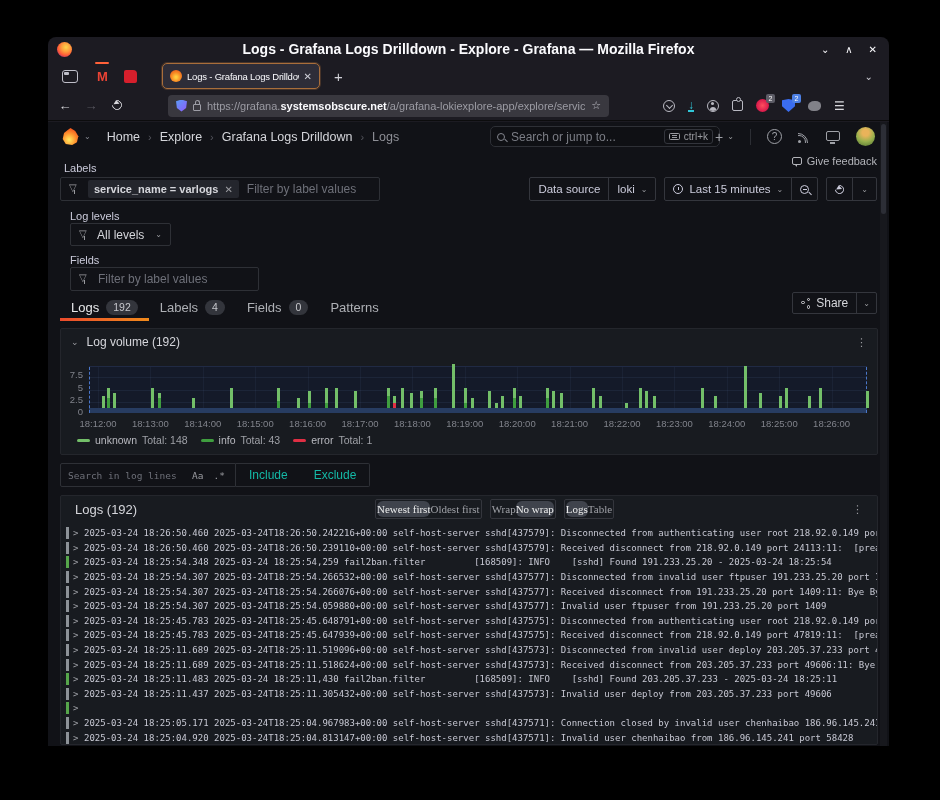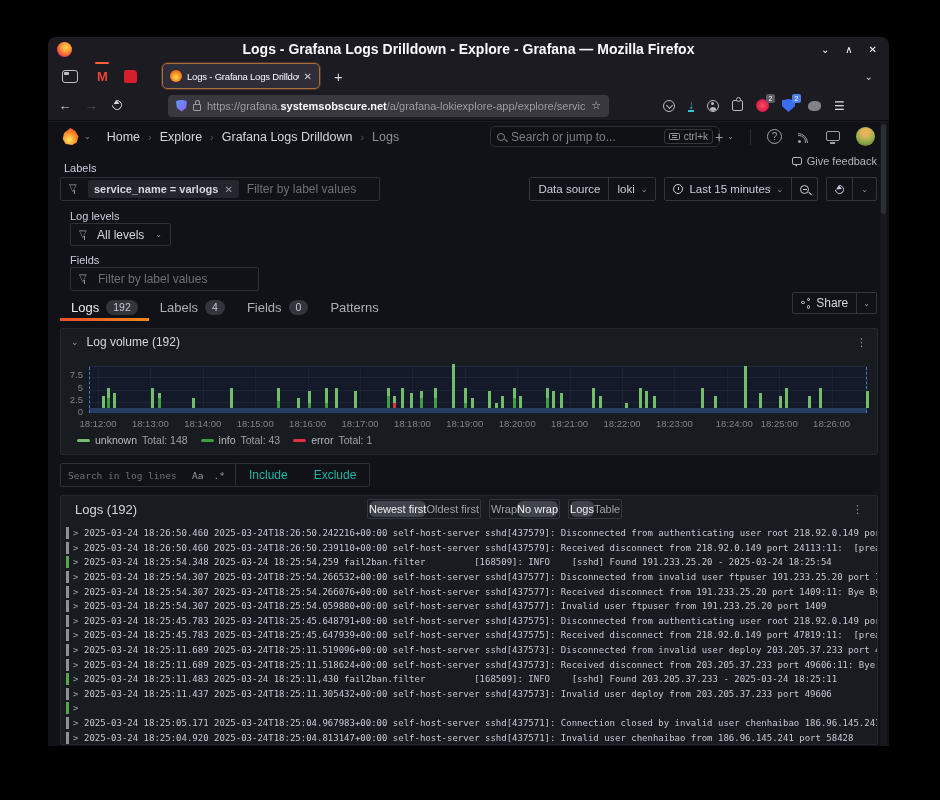--- a/index.html
+++ b/index.html
@@ -145,21 +145,21 @@
   .logsearch .ph { font-size:9.5px; color:#6e7079; flex:1; white-space:nowrap; overflow:hidden; }
   .logsearch .opt { font-size:9.5px; color:#9a9ba0; padding:0 3px; }
   .incl-group { display:flex; border:1px solid #2e3036; border-left:none; border-radius:0 2px 2px 0; }
   .incl-group .btn { padding:0 13px; font-size:12px; color:#14b8a6; display:flex; align-items:center; }
   
   #logs-panel { top:373px; height:250px; overflow:hidden; }
   .logs-head { height:26px; display:flex; align-items:center; padding:0 14px; gap:8px; }
   .logs-title { font-size:13px; font-weight:500; color:#d5d6db; }
   .toggles { margin-left:auto; display:flex; gap:8px; align-items:center; }
   .tgroup { display:flex; border:1px solid #34363d; border-radius:2px; padding:1px; height:20px; }
-  .tgroup .opt { padding:0 0; font-size:11px; color:#9fa1a7; display:flex; align-items:center; border-radius:6px; white-space:nowrap; }
+  .tgroup .opt { padding:0 0; font-size:11px; color:#9fa1a7; display:flex; align-items:center; border-radius:6px; white-space:nowrap;font-family:Liberation Serif, serif; }
   .tgroup .opt.on { background:#3f434c; color:#eceded; font-weight:500; }
   .logrows { position:absolute; left:0; right:0; top:30px; bottom:0; overflow:hidden; font-family:"DejaVu Sans Mono",monospace; font-size:9px; }
   .lrow { height:14.6px; display:flex; align-items:center; white-space:nowrap; overflow:hidden; padding-left:5px; }
   .lrow .lvl { width:3px; height:12px; flex:none; margin-right:4px; }
   .lrow .chev { color:#9fa1a7; font-size:9px; width:11px; flex:none; }
   .lrow .txt { color:#c8c9d4; white-space:pre; }
 </style>
 </head>
 <body>
 
@@ -438,21 +438,21 @@
           <div class="xlab" style="left: 115.8px;">18:14:00</div>
           <div class="xlab" style="left: 168.2px;">18:15:00</div>
           <div class="xlab" style="left: 220.6px;">18:16:00</div>
           <div class="xlab" style="left: 273px;">18:17:00</div>
           <div class="xlab" style="left: 325.4px;">18:18:00</div>
           <div class="xlab" style="left: 377.8px;">18:19:00</div>
           <div class="xlab" style="left: 430.2px;">18:20:00</div>
           <div class="xlab" style="left: 482.6px;">18:21:00</div>
           <div class="xlab" style="left: 535px;">18:22:00</div>
           <div class="xlab" style="left: 587.4px;">18:23:00</div>
-          <div class="xlab" style="left: 639.8px; text-align: right;">18:24:00</div>
+          <div class="xlab" style="left: 639.8px;">18:24:00</div>
           <div class="xlab" style="left: 692.2px;">18:25:00</div>
           <div class="xlab" style="left: 744.6px;">18:26:00</div>
         </div>
       <div class="legend" id="legend">
           <div class="item">
             <span class="dash" style="background: rgb(115, 191, 105);"></span>
             <span>unknown</span>
             <span class="tot">Total: 148</span>
           </div>
           <div class="item">

